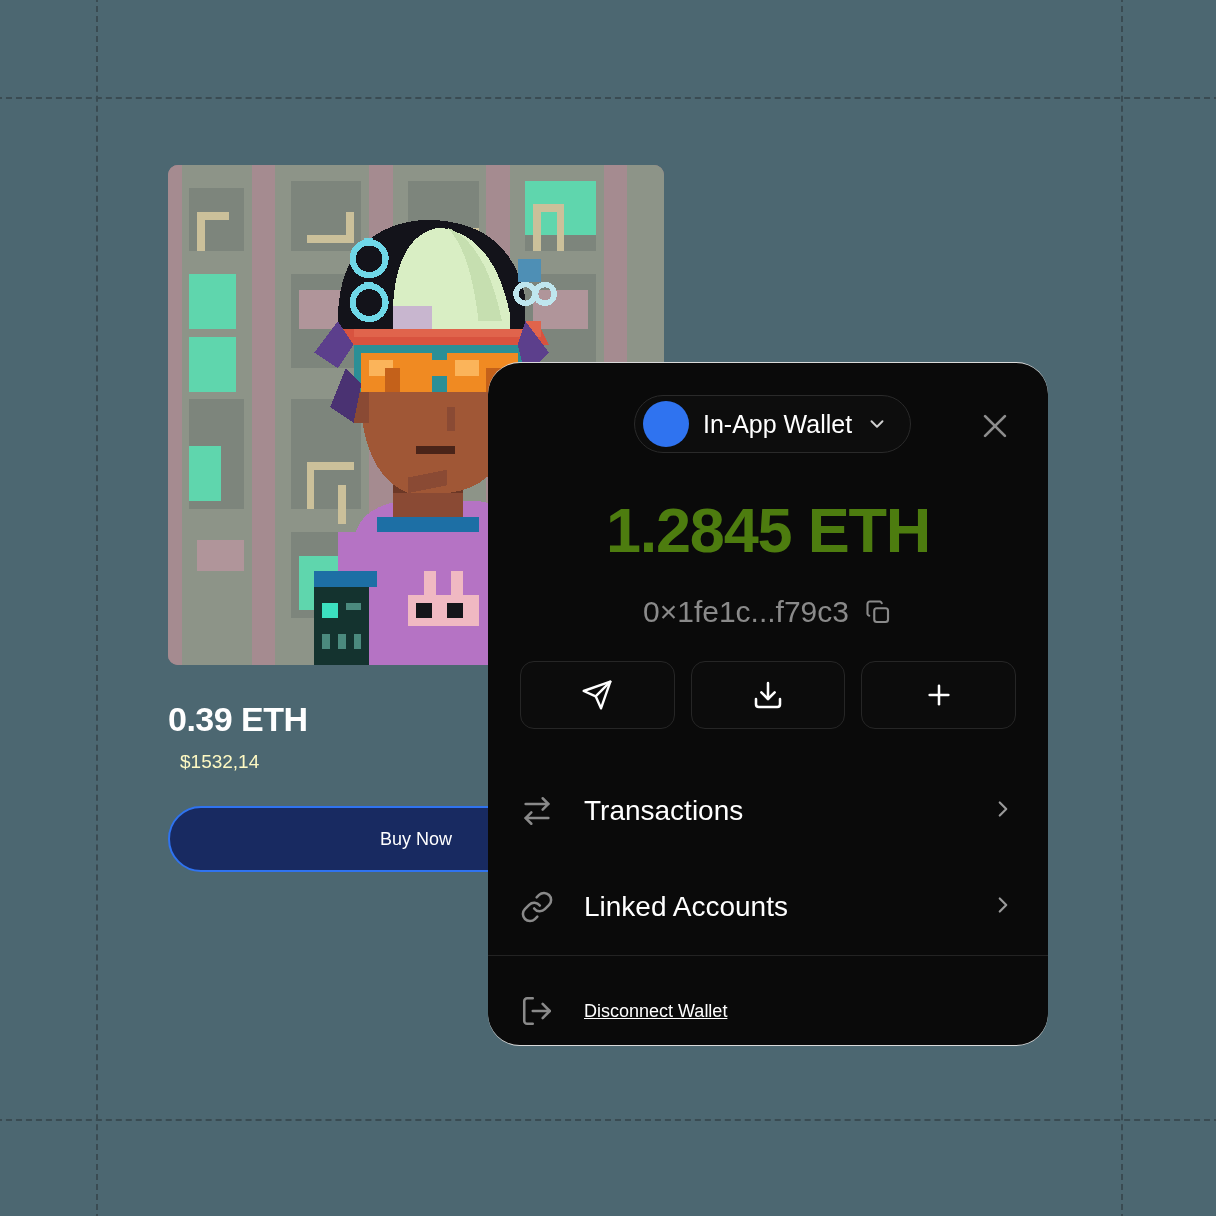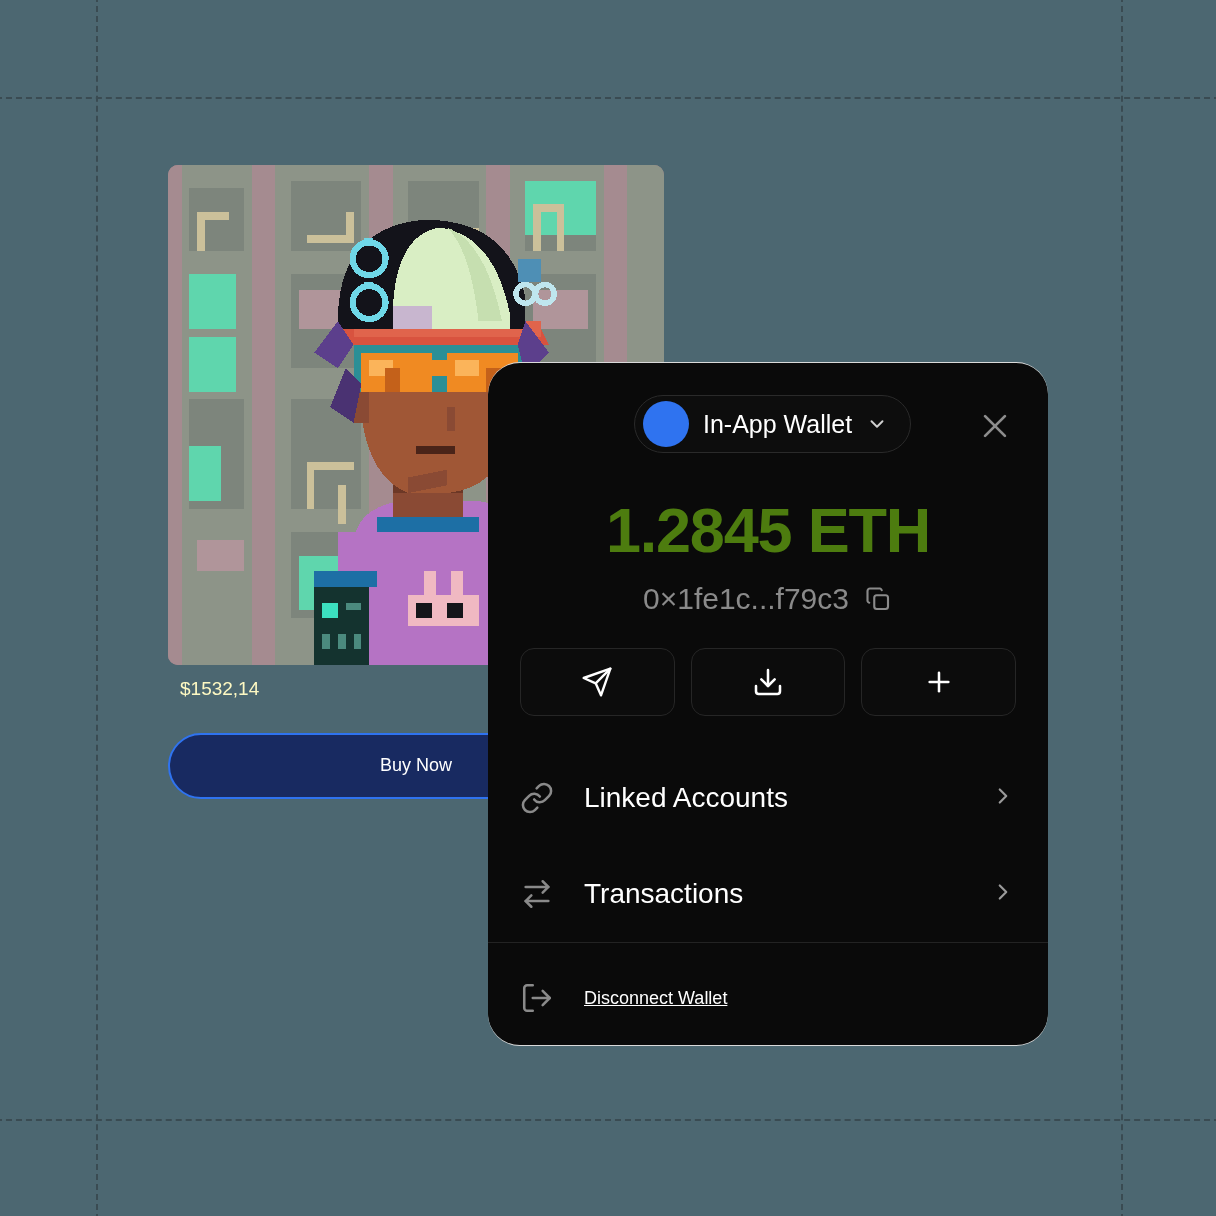--- a/index.html
+++ b/index.html
@@ -155,21 +155,21 @@
     text-align: center;
     font-size: 63px;
     font-weight: bold;
     letter-spacing: -1.2px;
     color: #4d7c0f;
     line-height: 1;
     margin-top: 12px;
   }
 
   #address-row {
-    margin-top: 20px;
+    margin-top: 33px;
     display: flex;
     align-items: center;
     justify-content: center;
     gap: 14px;
     text-align: right;
   }
   #address-text {
     font-size: 30px;
     color: #8a8a8a;
     letter-spacing: 0px;
@@ -382,20 +382,21 @@
         <g fill="#4b8a7e">
           <rect x="23" y="56" width="2" height="1"></rect>
           <rect x="20" y="60" width="1" height="2"></rect>
           <rect x="22" y="60" width="1" height="2"></rect>
           <rect x="24" y="60" width="1" height="2"></rect>
         </g>
         <rect x="19" y="52" width="8" height="2" fill="#1d6fa5"></rect>
       </svg>
     </div>
 
+    <div id="nft-price">0.39 ETH</div>
     <div id="nft-fiat">$1532,14</div>
 
     <div id="buy-now">Buy Now</div>
   </div>
 
   <div id="wallet-modal">
 
     <div id="modal-header">
 
       <div id="wallet-selector">
@@ -443,52 +444,52 @@
 
       <div class="action-btn">
         <svg width="32" height="32" viewBox="0 0 24 24" fill="none" stroke="#ffffff" stroke-width="1.9" stroke-linecap="round">
           <line x1="12" y1="5" x2="12" y2="19"></line>
           <line x1="5" y1="12" x2="19" y2="12"></line>
         </svg>
       </div>
     </div>
 
     <div id="menu-list">
-
-      <div class="menu-item">
-        <span class="menu-icon">
-          <svg width="34" height="34" viewBox="0 0 24 24" fill="none" stroke="#8a8a8a" stroke-width="1.8" stroke-linecap="round" stroke-linejoin="round">
-            <path d="M10 13a5 5 0 0 0 7.54.54l3-3a5 5 0 0 0-7.07-7.07l-1.72 1.71"></path>
-            <path d="M14 11a5 5 0 0 0-7.54-.54l-3 3a5 5 0 0 0 7.07 7.07l1.71-1.71"></path>
-          </svg>
-        </span>
-        <span class="menu-label">Linked Accounts</span>
-        <span class="menu-chevron">
-          <svg width="26" height="26" viewBox="0 0 24 24" fill="none" stroke="#9a9a9a" stroke-width="2" stroke-linecap="round" stroke-linejoin="round">
-            <polyline points="9 6 15 12 9 18"></polyline>
-          </svg>
-        </span>
-      </div>
 
       <div class="menu-item">
         <span class="menu-icon">
           <svg width="34" height="34" viewBox="0 0 24 24" fill="none" stroke="#8a8a8a" stroke-width="1.8" stroke-linecap="round" stroke-linejoin="round">
             <polyline points="16 3 20 7 16 11"></polyline>
             <line x1="20" y1="7" x2="4" y2="7"></line>
             <polyline points="8 21 4 17 8 13"></polyline>
             <line x1="4" y1="17" x2="20" y2="17"></line>
           </svg>
         </span>
         <span class="menu-label">Transactions</span>
         <span class="menu-chevron">
           <svg width="26" height="26" viewBox="0 0 24 24" fill="none" stroke="#9a9a9a" stroke-width="2" stroke-linecap="round" stroke-linejoin="round">
             <polyline points="9 6 15 12 9 18"></polyline>
           </svg>
         </span>
       </div>
+
+      <div class="menu-item">
+        <span class="menu-icon">
+          <svg width="34" height="34" viewBox="0 0 24 24" fill="none" stroke="#8a8a8a" stroke-width="1.8" stroke-linecap="round" stroke-linejoin="round">
+            <path d="M10 13a5 5 0 0 0 7.54.54l3-3a5 5 0 0 0-7.07-7.07l-1.72 1.71"></path>
+            <path d="M14 11a5 5 0 0 0-7.54-.54l-3 3a5 5 0 0 0 7.07 7.07l1.71-1.71"></path>
+          </svg>
+        </span>
+        <span class="menu-label">Linked Accounts</span>
+        <span class="menu-chevron">
+          <svg width="26" height="26" viewBox="0 0 24 24" fill="none" stroke="#9a9a9a" stroke-width="2" stroke-linecap="round" stroke-linejoin="round">
+            <polyline points="9 6 15 12 9 18"></polyline>
+          </svg>
+        </span>
+      </div>
     </div>
 
     <div id="menu-divider"></div>
 
     <div id="disconnect-item">
       <span class="menu-icon">
         <svg width="34" height="34" viewBox="0 0 24 24" fill="none" stroke="#8a8a8a" stroke-width="1.8" stroke-linecap="round" stroke-linejoin="round">
           <path d="M9 21H5a2 2 0 0 1-2-2V5a2 2 0 0 1 2-2h4"></path>
           <polyline points="16 17 21 12 16 7"></polyline>
           <line x1="21" y1="12" x2="9" y2="12"></line>

